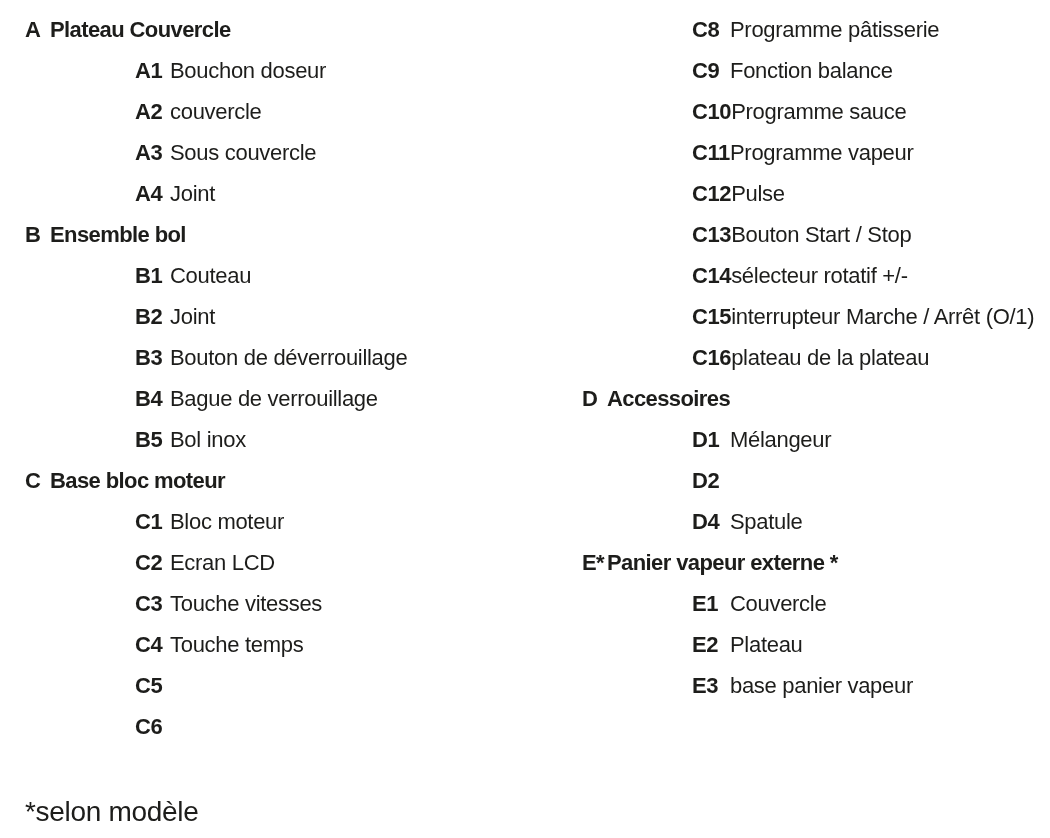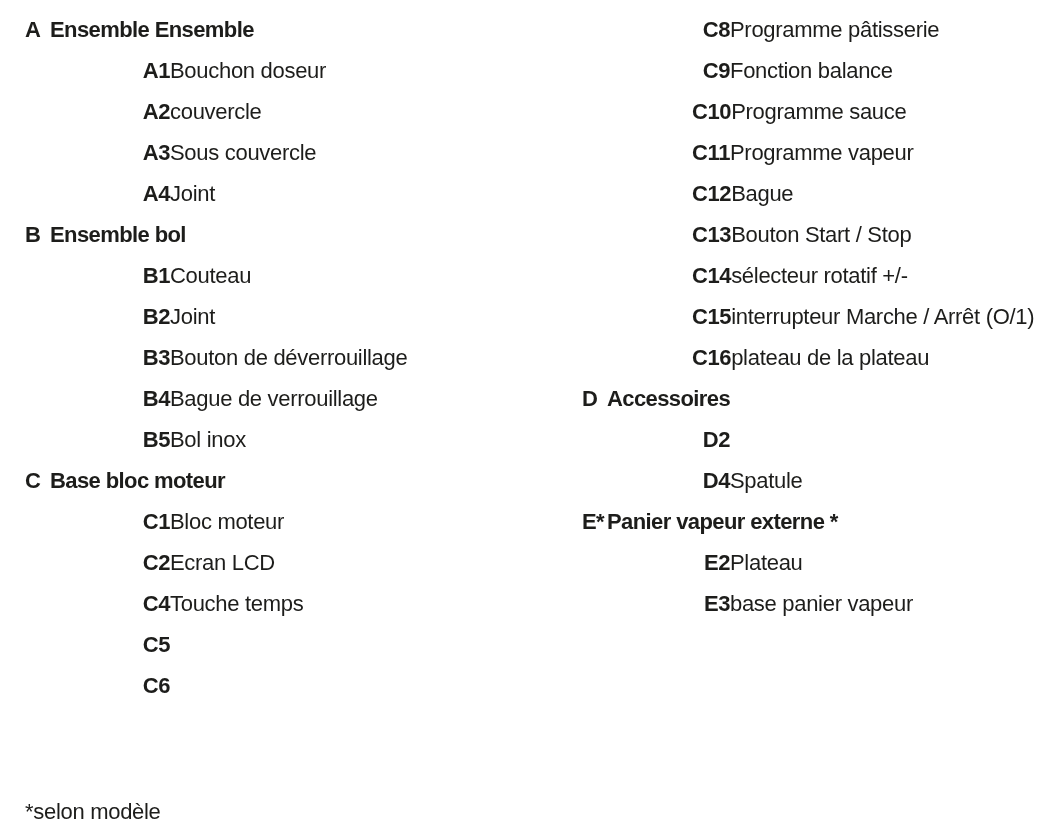--- a/index.html
+++ b/index.html
@@ -39,44 +39,43 @@
     min-width: 25px;
   }
   .row.item {
     padding-left: 110px;
   }
   .row.item .num {
     font-weight: 700;
     display: inline-block;
     min-width: 35px;
     letter-spacing: -0.4px;
-    text-align: right;
   }
   #col-right .row.item .num {
     min-width: 38px;
   }
   .footnote {
     position: absolute;
     left: 25px;
     top: 791px;
     height: 41px;
     display: flex;
     align-items: center;
-    font-size: 22px;
+    font-size: 28px;
     letter-spacing: -0.3px;
     white-space: nowrap;
   }
 </style>
 </head>
 <body>
 
 <div class="column" id="col-left">
     <div class="row header">
       <span class="key">A</span>
-      <span class="label">Ensemble Ensemble</span>
+      <span class="label">Plateau Couvercle</span>
     </div>
     <div class="row item">
       <span class="num">A1</span>
       <span class="label">Bouchon doseur</span>
     </div>
     <div class="row item">
       <span class="num">A2</span>
       <span class="label">couvercle</span>
     </div>
     <div class="row item">
@@ -117,20 +116,24 @@
     </div>
     <div class="row item">
       <span class="num">C1</span>
       <span class="label">Bloc moteur</span>
     </div>
     <div class="row item">
       <span class="num">C2</span>
       <span class="label">Ecran LCD</span>
     </div>
     <div class="row item">
+      <span class="num">C3</span>
+      <span class="label">Touche vitesses</span>
+    </div>
+    <div class="row item">
       <span class="num">C4</span>
       <span class="label">Touche temps</span>
     </div>
     <div class="row item">
       <span class="num">C5</span>
     </div>
     <div class="row item">
       <span class="num">C6</span>
     </div>
   </div>
@@ -147,21 +150,21 @@
     <div class="row item">
       <span class="num">C10</span>
       <span class="label">Programme sauce</span>
     </div>
     <div class="row item">
       <span class="num">C11</span>
       <span class="label">Programme vapeur</span>
     </div>
     <div class="row item">
       <span class="num">C12</span>
-      <span class="label">Bague</span>
+      <span class="label">Pulse</span>
     </div>
     <div class="row item">
       <span class="num">C13</span>
       <span class="label">Bouton Start / Stop</span>
     </div>
     <div class="row item">
       <span class="num">C14</span>
       <span class="label">sélecteur rotatif +/-</span>
     </div>
     <div class="row item">
@@ -170,31 +173,39 @@
     </div>
     <div class="row item">
       <span class="num">C16</span>
       <span class="label">plateau de la plateau</span>
     </div>
     <div class="row header">
       <span class="key">D</span>
       <span class="label">Accessoires</span>
     </div>
     <div class="row item">
+      <span class="num">D1</span>
+      <span class="label">Mélangeur</span>
+    </div>
+    <div class="row item">
       <span class="num">D2</span>
     </div>
     <div class="row item">
       <span class="num">D4</span>
       <span class="label">Spatule</span>
     </div>
     <div class="row header">
       <span class="key">E*</span>
       <span class="label">Panier vapeur externe *</span>
     </div>
     <div class="row item">
+      <span class="num">E1</span>
+      <span class="label">Couvercle</span>
+    </div>
+    <div class="row item">
       <span class="num">E2</span>
       <span class="label">Plateau</span>
     </div>
     <div class="row item">
       <span class="num">E3</span>
       <span class="label">base panier vapeur</span>
     </div>
   </div>
 
 <div class="footnote">*selon modèle</div>

